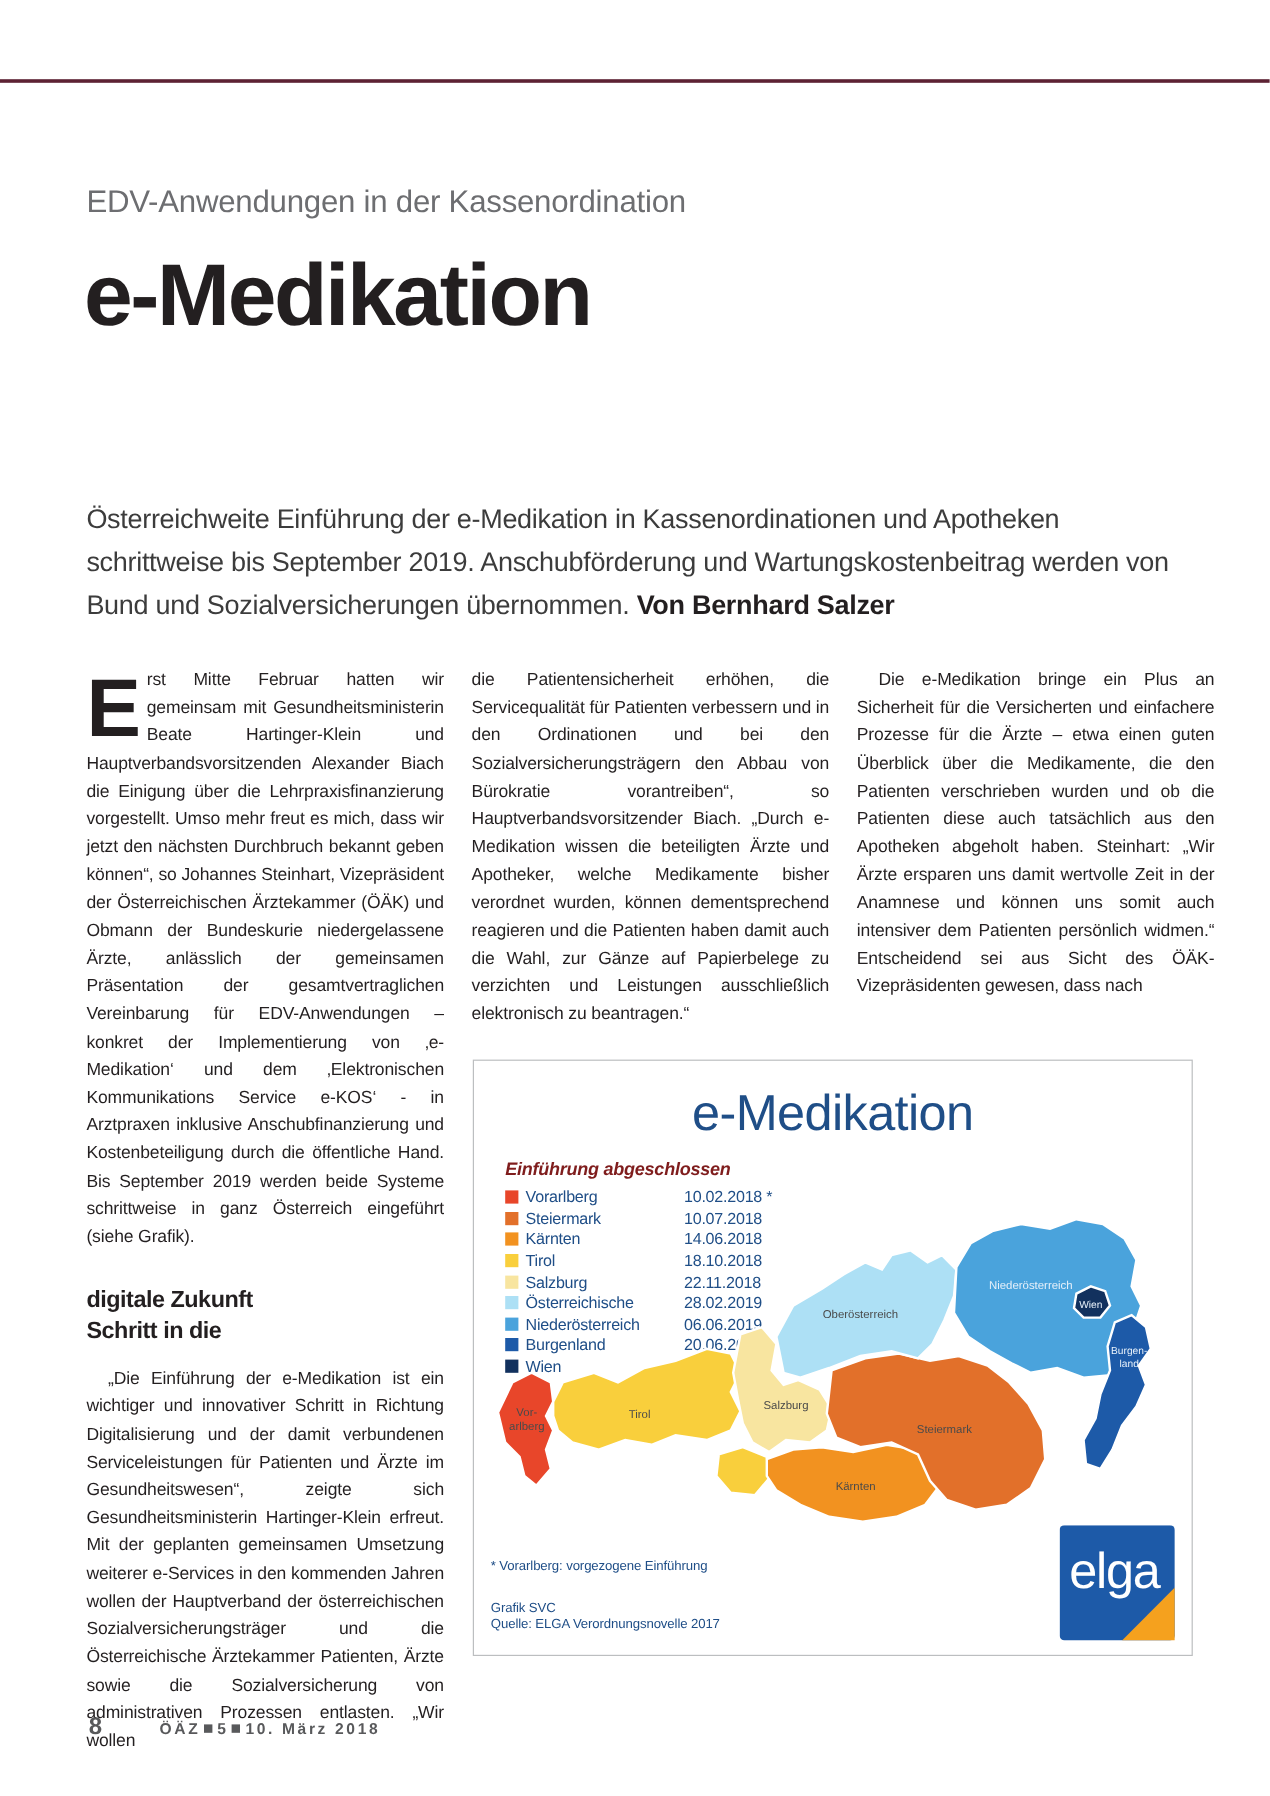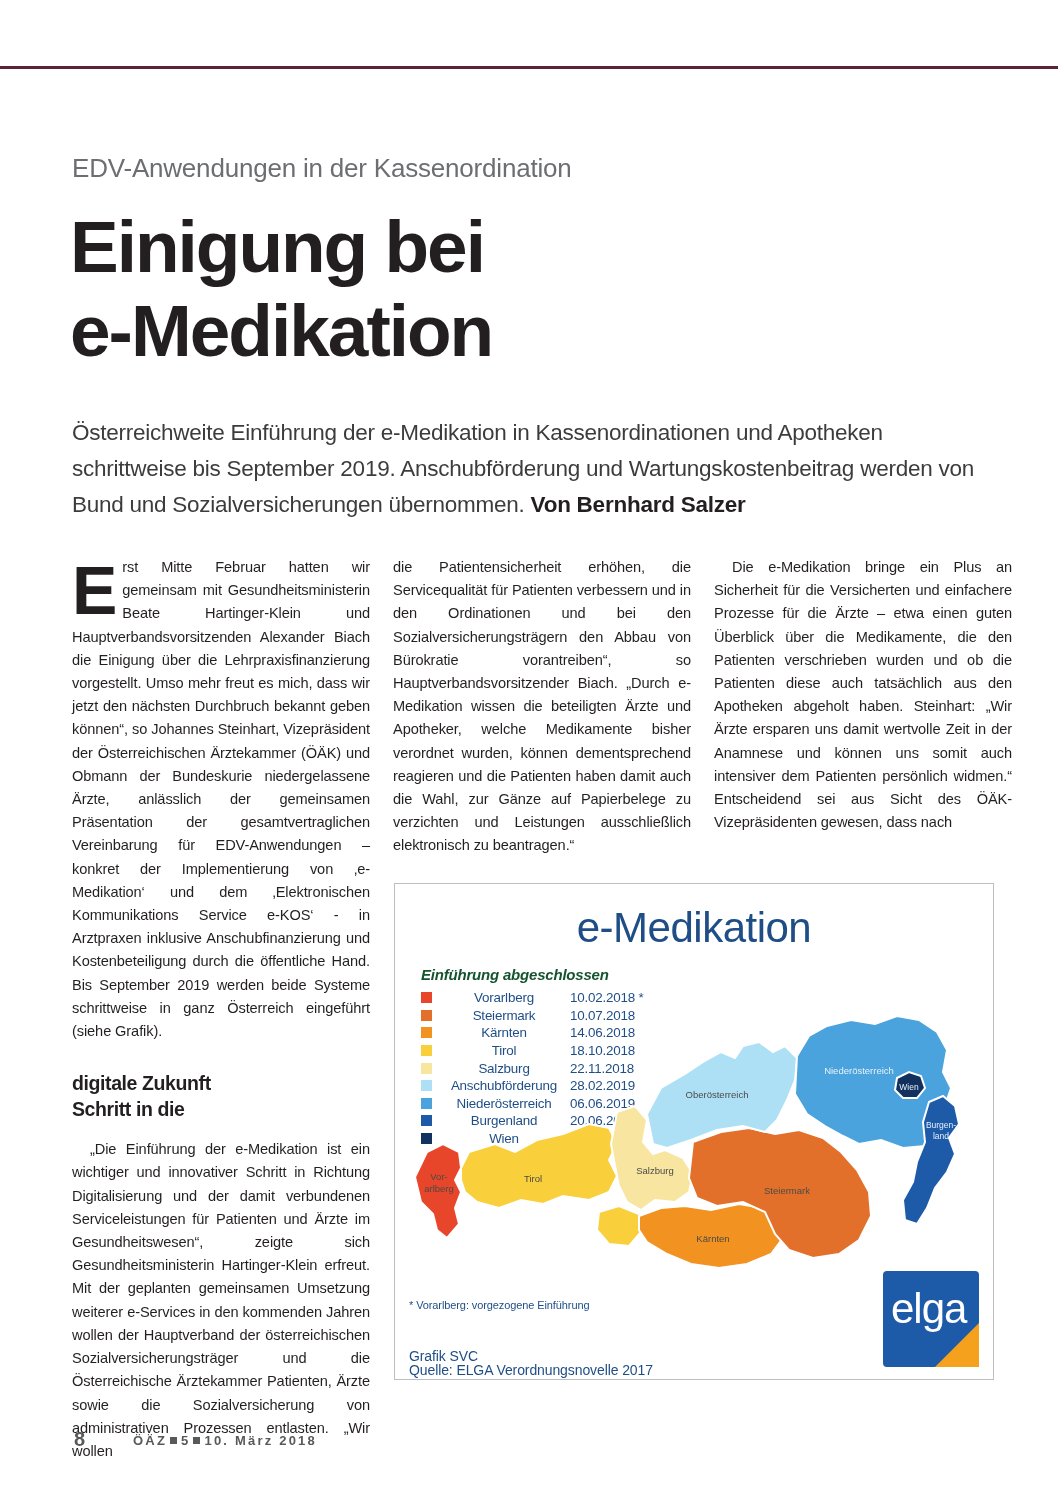--- a/index.html
+++ b/index.html
@@ -116,38 +116,38 @@
   }
   .legend {
     position: absolute;
     left: 26px; top: 82px;
     width: 260px;
   }
   .legend-title {
     font-size: 15px;
     font-style: italic;
     font-weight: 700;
-    color: #14532d;
+    color: #7f1d1d;
     margin-bottom: 6px;
     letter-spacing: -0.2px;
   }
   .legend-row {
     display: flex;
     align-items: center;
     height: 17.6px;
     font-size: 13.4px;
     color: #1f4e87;
     letter-spacing: -0.2px;
   }
   .legend-sw {
     width: 11px; height: 11px;
     margin-right: 6px;
     flex: 0 0 11px;
   }
-  .legend-name { width: 132px; text-align: center; }
+  .legend-name { width: 132px; }
   .legend-date { white-space: nowrap; }
 
   .map-wrap {
     position: absolute;
     left: 8px; top: 118px;
     width: 584px; height: 290px;
   }
   .map-wrap svg { display: block; width: 100%; height: 100%; }
   .map-label {
     font-family: "Liberation Sans", sans-serif;
@@ -159,25 +159,24 @@
   .footnote {
     position: absolute;
     left: 14px; top: 415px;
     font-size: 11px;
     color: #1f4e87;
     letter-spacing: -0.1px;
   }
   .credit {
     position: absolute;
     left: 14px; top: 449px;
-    font-size: 14px;
+    font-size: 11px;
     line-height: 14px;
     color: #1f4e87;
     letter-spacing: -0.1px;
-    margin-top: 16px;
   }
   .elga {
     position: absolute;
     right: 14px; bottom: 12px;
     width: 96px; height: 96px;
   }
 
   
   .folio {
     position: absolute;
@@ -202,21 +201,20 @@
   }
 </style>
 </head>
 <body>
 
 <div class="top-rule" style="background: rgb(93, 34, 51);"></div>
 
 <div class="kicker">EDV-Anwendungen in der Kassenordination</div>
 
 <div class="headline">
-  <div>Einigung bei</div>
   <div>e-Medikation</div>
 </div>
 
 <div class="standfirst"><span>Österreichweite Einführung der e-Medikation in Kassenordinationen und Apotheken schrittweise bis September 2019. Anschubförderung und Wartungskostenbeitrag werden von Bund und Sozialversicherungen übernommen. </span><span class="byline">Von Bernhard Salzer</span></div>
 
 <div class="col" id="col1">
   <p class="dropcap-wrap">Erst Mitte Februar hatten wir gemeinsam mit Gesundheitsministerin Beate Hartinger-Klein und Hauptverbandsvorsitzenden Alexander Biach die Einigung über die Lehrpraxisfinanzierung vorgestellt. Umso mehr freut es mich, dass wir jetzt den nächsten Durchbruch bekannt geben können“, so Johannes Steinhart, Vizepräsident der Österreichischen Ärztekammer (ÖÄK) und Obmann der Bundeskurie niedergelassene Ärzte, anlässlich der gemeinsamen Präsentation der gesamtvertraglichen Vereinbarung für EDV-Anwendungen – konkret der Implementierung von ‚e-Medikation‘ und dem ‚Elektronischen Kommunikations Service e-KOS‘ - in Arztpraxen inklusive Anschubfinanzierung und Kostenbeteiligung durch die öffentliche Hand. Bis September 2019 werden beide Systeme schrittweise in ganz Österreich eingeführt (siehe Grafik).</p>
   <div class="subhead">
     <div>digitale Zukunft</div>
     <div>Schritt in die</div>
@@ -259,21 +257,21 @@
           <span class="legend-name">Tirol</span>
           <span class="legend-date">18.10.2018</span>
         </div>
         <div class="legend-row">
           <span class="legend-sw" style="background: rgb(248, 229, 160);"></span>
           <span class="legend-name">Salzburg</span>
           <span class="legend-date">22.11.2018</span>
         </div>
         <div class="legend-row">
           <span class="legend-sw" style="background: rgb(173, 224, 245);"></span>
-          <span class="legend-name">Anschubförderung</span>
+          <span class="legend-name">Österreichische</span>
           <span class="legend-date">28.02.2019</span>
         </div>
         <div class="legend-row">
           <span class="legend-sw" style="background: rgb(74, 163, 220);"></span>
           <span class="legend-name">Niederösterreich</span>
           <span class="legend-date">06.06.2019</span>
         </div>
         <div class="legend-row">
           <span class="legend-sw" style="background: rgb(29, 90, 168);"></span>
           <span class="legend-name">Burgenland</span>

